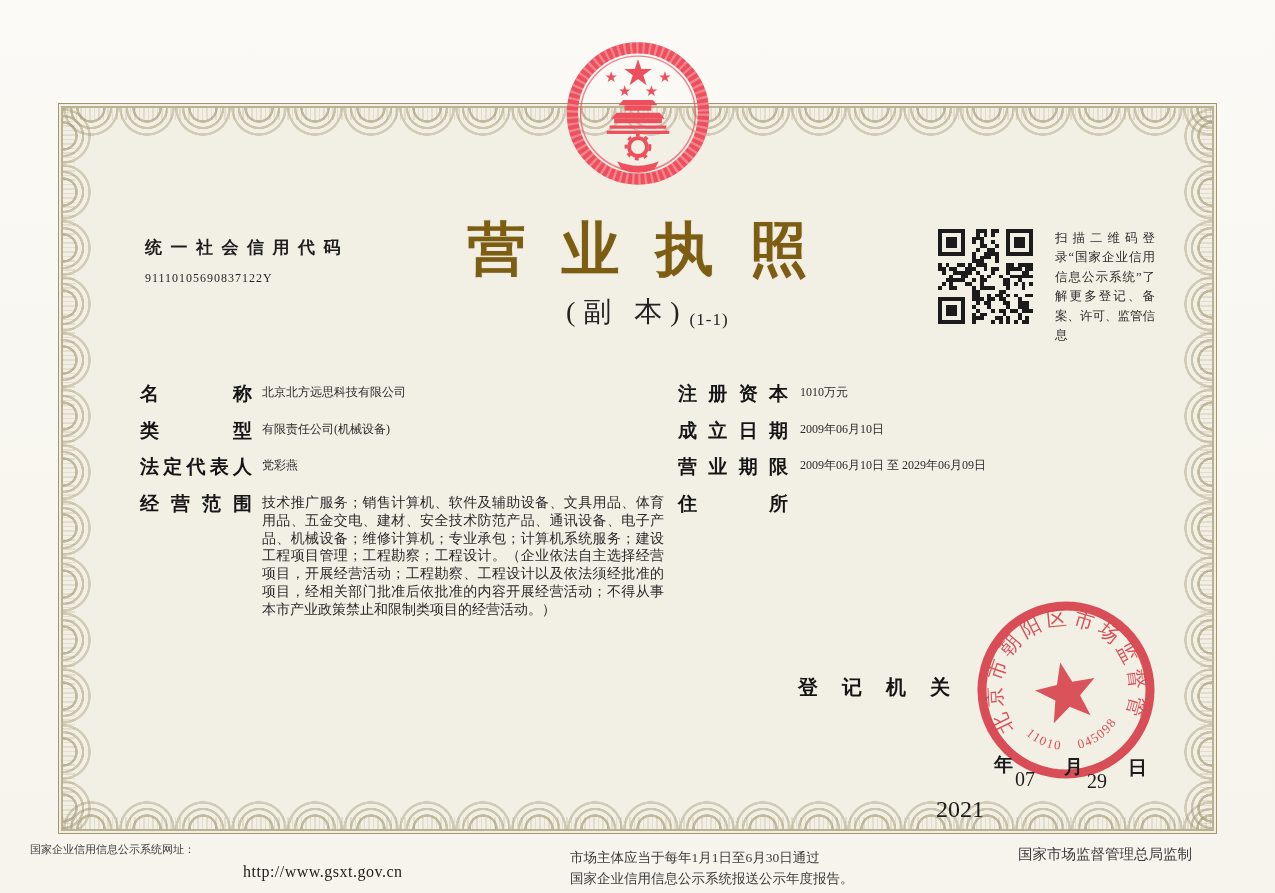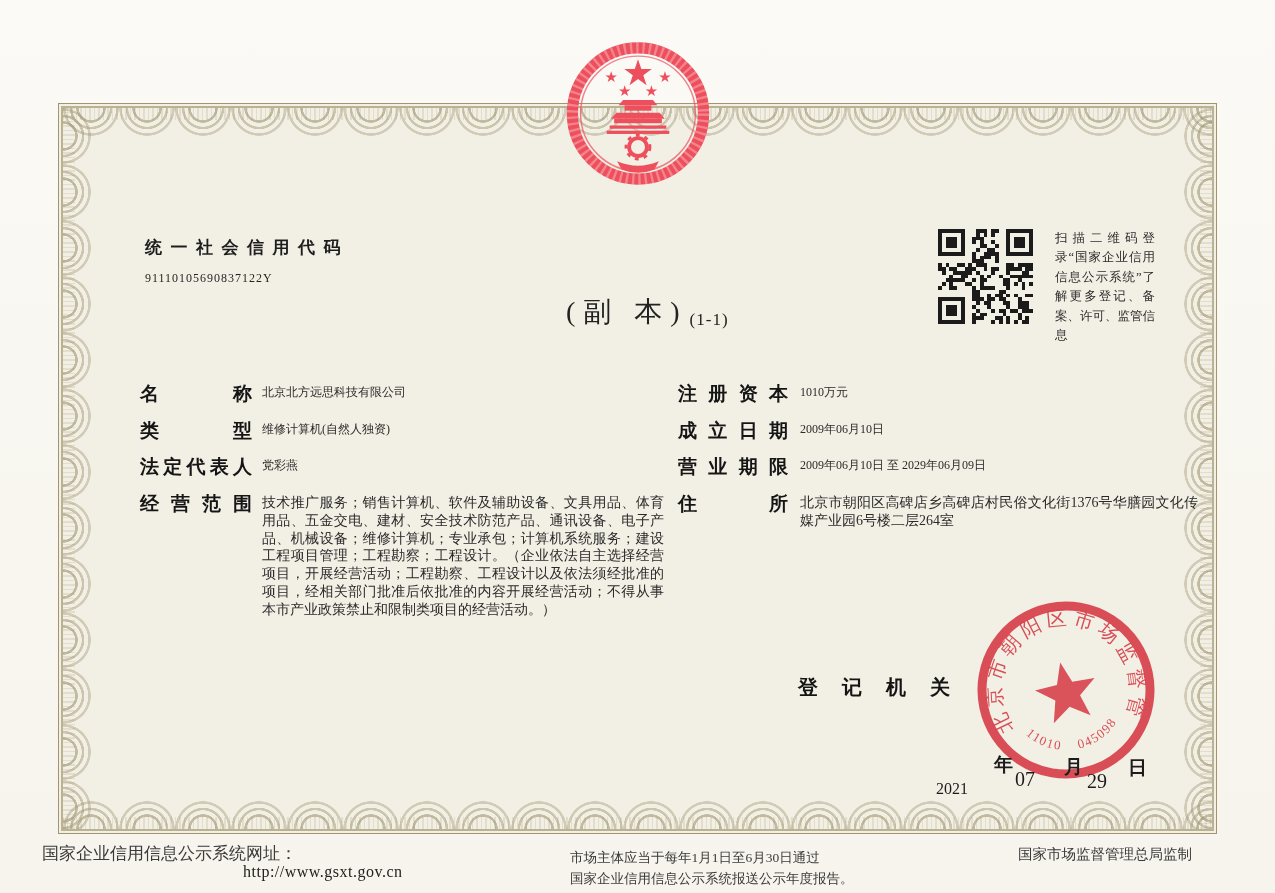--- a/index.html
+++ b/index.html
@@ -78,21 +78,21 @@
     font-size:12px;color:#2a2a2a;line-height:1.3;padding-top:2px;
   }
   .fvalue.long{font-size:14px;line-height:1.27;text-align:justify;}
   
   .reg-label{position:absolute;left:798px;top:674px;font-size:20px;font-weight:700;letter-spacing:24px;color:#141414;white-space:nowrap;}
   .seal{position:absolute;left:966px;top:590px;width:200px;height:200px;mix-blend-mode:multiply;opacity:.93;}
   .date-part{position:absolute;font-family:"Liberation Serif","DejaVu Serif",serif;color:#1c1c1c;white-space:nowrap;}
   .date-cn{font-family:"Liberation Sans",sans-serif;font-weight:700;}
   
   .footer-text{position:absolute;color:#3a3a3a;font-family:"Liberation Serif","DejaVu Serif",serif;}
-  .f-left-label{left:42px;top:842px;font-size:17px;}
+  .f-left-label{left:30px;top:842px;font-size:11px;}
   .f-left-url{left:243px;top:863px;font-size:16px;letter-spacing:.5px;color:#222;}
   .f-mid{left:570px;top:848px;font-size:13.5px;line-height:1.55;}
   .f-right{left:1018px;top:845px;font-size:14.5px;}
 </style>
 </head>
 <body>
 
 <div class="scan">
 
   <div class="cert">
@@ -128,20 +128,21 @@
       <circle cx="50" cy="74.5" r="8" stroke-width="2" stroke-dasharray="2.6 3.4"></circle>
     </g>
     <path d="M36,84 Q50,90 64,84 L61,89.5 Q50,94 39,89.5 Z" fill="#ee4f5c"></path>
   </svg>
 
   <div class="credit-block">
     <div class="credit-label">统一社会信用代码</div>
     <div class="credit-code">91110105690837122Y</div>
   </div>
 
+  <div class="title">营业执照</div>
   <div class="subtitle-row">
     <span class="subtitle-main">(副 本)</span>
     <span class="copy-index">(1-1)</span>
   </div>
 
   <div class="qr-block">
     <svg id="qr-svg" class="qr-box" viewBox="0 0 25 25" shape-rendering="crispEdges">
         <path d="M10 0h1v1h-1zM11 0h1v1h-1zM12 0h1v1h-1zM14 0h1v1h-1zM15 0h1v1h-1zM10 1h1v1h-1zM12 1h1v1h-1zM14 1h1v1h-1zM9 2h1v1h-1zM10 2h1v1h-1zM11 2h1v1h-1zM9 3h1v1h-1zM11 3h1v1h-1zM14 3h1v1h-1zM11 4h1v1h-1zM12 4h1v1h-1zM15 4h1v1h-1zM10 5h1v1h-1zM13 5h1v1h-1zM14 5h1v1h-1zM9 6h1v1h-1zM12 6h1v1h-1zM13 6h1v1h-1zM14 6h1v1h-1zM15 6h1v1h-1zM9 7h1v1h-1zM11 7h1v1h-1zM12 7h1v1h-1zM13 7h1v1h-1zM15 7h1v1h-1zM9 8h1v1h-1zM10 8h1v1h-1zM11 8h1v1h-1zM15 8h1v1h-1zM0 9h1v1h-1zM2 9h1v1h-1zM5 9h1v1h-1zM6 9h1v1h-1zM8 9h1v1h-1zM10 9h1v1h-1zM11 9h1v1h-1zM12 9h1v1h-1zM18 9h1v1h-1zM19 9h1v1h-1zM21 9h1v1h-1zM22 9h1v1h-1zM23 9h1v1h-1zM24 9h1v1h-1zM0 10h1v1h-1zM1 10h1v1h-1zM3 10h1v1h-1zM4 10h1v1h-1zM7 10h1v1h-1zM8 10h1v1h-1zM9 10h1v1h-1zM12 10h1v1h-1zM14 10h1v1h-1zM15 10h1v1h-1zM18 10h1v1h-1zM19 10h1v1h-1zM20 10h1v1h-1zM21 10h1v1h-1zM23 10h1v1h-1zM24 10h1v1h-1zM1 11h1v1h-1zM4 11h1v1h-1zM5 11h1v1h-1zM6 11h1v1h-1zM7 11h1v1h-1zM8 11h1v1h-1zM10 11h1v1h-1zM14 11h1v1h-1zM18 11h1v1h-1zM22 11h1v1h-1zM23 11h1v1h-1zM3 12h1v1h-1zM6 12h1v1h-1zM7 12h1v1h-1zM11 12h1v1h-1zM13 12h1v1h-1zM16 12h1v1h-1zM19 12h1v1h-1zM20 12h1v1h-1zM21 12h1v1h-1zM22 12h1v1h-1zM23 12h1v1h-1zM24 12h1v1h-1zM2 13h1v1h-1zM3 13h1v1h-1zM4 13h1v1h-1zM5 13h1v1h-1zM6 13h1v1h-1zM9 13h1v1h-1zM11 13h1v1h-1zM12 13h1v1h-1zM17 13h1v1h-1zM18 13h1v1h-1zM21 13h1v1h-1zM1 14h1v1h-1zM3 14h1v1h-1zM7 14h1v1h-1zM8 14h1v1h-1zM11 14h1v1h-1zM17 14h1v1h-1zM18 14h1v1h-1zM20 14h1v1h-1zM22 14h1v1h-1zM24 14h1v1h-1zM0 15h1v1h-1zM3 15h1v1h-1zM4 15h1v1h-1zM9 15h1v1h-1zM11 15h1v1h-1zM12 15h1v1h-1zM13 15h1v1h-1zM14 15h1v1h-1zM18 15h1v1h-1zM22 15h1v1h-1zM9 16h1v1h-1zM10 16h1v1h-1zM16 16h1v1h-1zM17 16h1v1h-1zM9 17h1v1h-1zM10 17h1v1h-1zM13 17h1v1h-1zM15 17h1v1h-1zM16 17h1v1h-1zM18 17h1v1h-1zM20 17h1v1h-1zM23 17h1v1h-1zM24 17h1v1h-1zM9 18h1v1h-1zM10 18h1v1h-1zM11 18h1v1h-1zM13 18h1v1h-1zM14 18h1v1h-1zM16 18h1v1h-1zM17 18h1v1h-1zM21 18h1v1h-1zM10 19h1v1h-1zM12 19h1v1h-1zM13 19h1v1h-1zM17 19h1v1h-1zM18 19h1v1h-1zM21 19h1v1h-1zM22 19h1v1h-1zM23 19h1v1h-1zM9 20h1v1h-1zM13 20h1v1h-1zM18 20h1v1h-1zM21 20h1v1h-1zM22 20h1v1h-1zM23 20h1v1h-1zM10 21h1v1h-1zM14 21h1v1h-1zM16 21h1v1h-1zM17 21h1v1h-1zM19 21h1v1h-1zM20 21h1v1h-1zM22 21h1v1h-1zM23 21h1v1h-1zM24 21h1v1h-1zM9 22h1v1h-1zM11 22h1v1h-1zM12 22h1v1h-1zM17 22h1v1h-1zM21 22h1v1h-1zM9 23h1v1h-1zM10 23h1v1h-1zM11 23h1v1h-1zM15 23h1v1h-1zM16 23h1v1h-1zM18 23h1v1h-1zM21 23h1v1h-1zM23 23h1v1h-1zM9 24h1v1h-1zM14 24h1v1h-1zM16 24h1v1h-1zM18 24h1v1h-1zM20 24h1v1h-1zM22 24h1v1h-1zM23 24h1v1h-1zM0 0h7v7h-7z M1 1h5v5h-5z M2 2h3v3h-3zM18 0h7v7h-7z M19 1h5v5h-5z M20 2h3v3h-3zM0 18h7v7h-7z M1 19h5v5h-5z M2 20h3v3h-3z" fill="#1b1b1b" fill-rule="evenodd"></path>
       </svg>
     <div class="qr-caption">扫描二维码登录“国家企业信用信息公示系统”了解更多登记、备案、许可、监管信息</div>
@@ -150,21 +151,21 @@
   <div class="flabel" style="left:140px;top:381px;width:112px">
       <span>名</span>
       <span>称</span>
     </div>
   <div class="fvalue" style="left:262px;top:383px;width:400px">北京北方远思科技有限公司</div>
 
   <div class="flabel" style="left:140px;top:418px;width:112px">
       <span>类</span>
       <span>型</span>
     </div>
-  <div class="fvalue" style="left:262px;top:420px;width:400px">维修计算机(自然人独资)</div>
+  <div class="fvalue" style="left:262px;top:420px;width:400px">有限责任公司(机械设备)</div>
 
   <div class="flabel" style="left:140px;top:454px;width:112px">
       <span>法</span>
       <span>定</span>
       <span>代</span>
       <span>表</span>
       <span>人</span>
     </div>
   <div class="fvalue" style="left:262px;top:456px;width:400px">党彩燕</div>
 
@@ -197,42 +198,41 @@
       <span>业</span>
       <span>期</span>
       <span>限</span>
     </div>
   <div class="fvalue" style="left:800px;top:456px;width:396px">2009年06月10日 至 2029年06月09日</div>
 
   <div class="flabel" style="left:678px;top:491px;width:110px">
       <span>住</span>
       <span>所</span>
     </div>
-  <div class="fvalue long" style="left:800px;top:492px;width:398px">北京市朝阳区高碑店乡高碑店村民俗文化街1376号华膳园文化传媒产业园6号楼二层264室</div>
 
   <div class="reg-label">登记机关</div>
 
   <svg class="seal" viewBox="0 0 200 200">
     <defs>
       <path id="sealArc" d="M 43.7,132.5 A 65,65 0 1 1 156.3,132.5"></path>
       <path id="numArc" d="M 48,130 A 60,60 0 0 0 152,130"></path>
     </defs>
     <g transform="rotate(-12 100 100)">
       <circle cx="100" cy="100" r="84" fill="none" stroke="#e23c4b" stroke-width="9" opacity="0.95"></circle>
       <polygon fill="#e23c4b" opacity="0.93" points="100,72 107.8,93.3 130.4,94.1 112.6,108.1 118.8,129.9 100,117.2 81.2,129.9 87.4,108.1 69.6,94.1 92.2,93.3"></polygon>
       <text font-size="20" font-family="'Liberation Serif','DejaVu Serif',serif" fill="#e23c4b" letter-spacing="5" opacity="0.95">
         <textPath href="#sealArc" startOffset="6">北京市朝阳区市场监督管理局</textPath>
       </text>
       <text font-size="13" font-family="'Liberation Serif','DejaVu Serif',serif" fill="#e23c4b" letter-spacing="1.5" word-spacing="13" opacity="0.95">
         <textPath href="#numArc" startOffset="6">11010 045098</textPath>
       </text>
     </g>
   </svg>
 
-  <span class="date-part" style="left:936px;top:780px;font-size:16px">2021</span>
+  <span class="date-part" style="left:936px;top:796px;font-size:24px">2021</span>
   <span class="date-part date-cn" style="left:994px;top:752px;font-size:19px">年</span>
   <span class="date-part" style="left:1015px;top:768px;font-size:20px">07</span>
   <span class="date-part date-cn" style="left:1064px;top:754px;font-size:19px">月</span>
   <span class="date-part" style="left:1087px;top:770px;font-size:20px">29</span>
   <span class="date-part date-cn" style="left:1128px;top:755px;font-size:19px">日</span>
 
   <div class="footer-text f-left-label">国家企业信用信息公示系统网址：</div>
   <div class="footer-text f-left-url">http://www.gsxt.gov.cn</div>
   <div class="footer-text f-mid">
     <div>市场主体应当于每年1月1日至6月30日通过</div>

